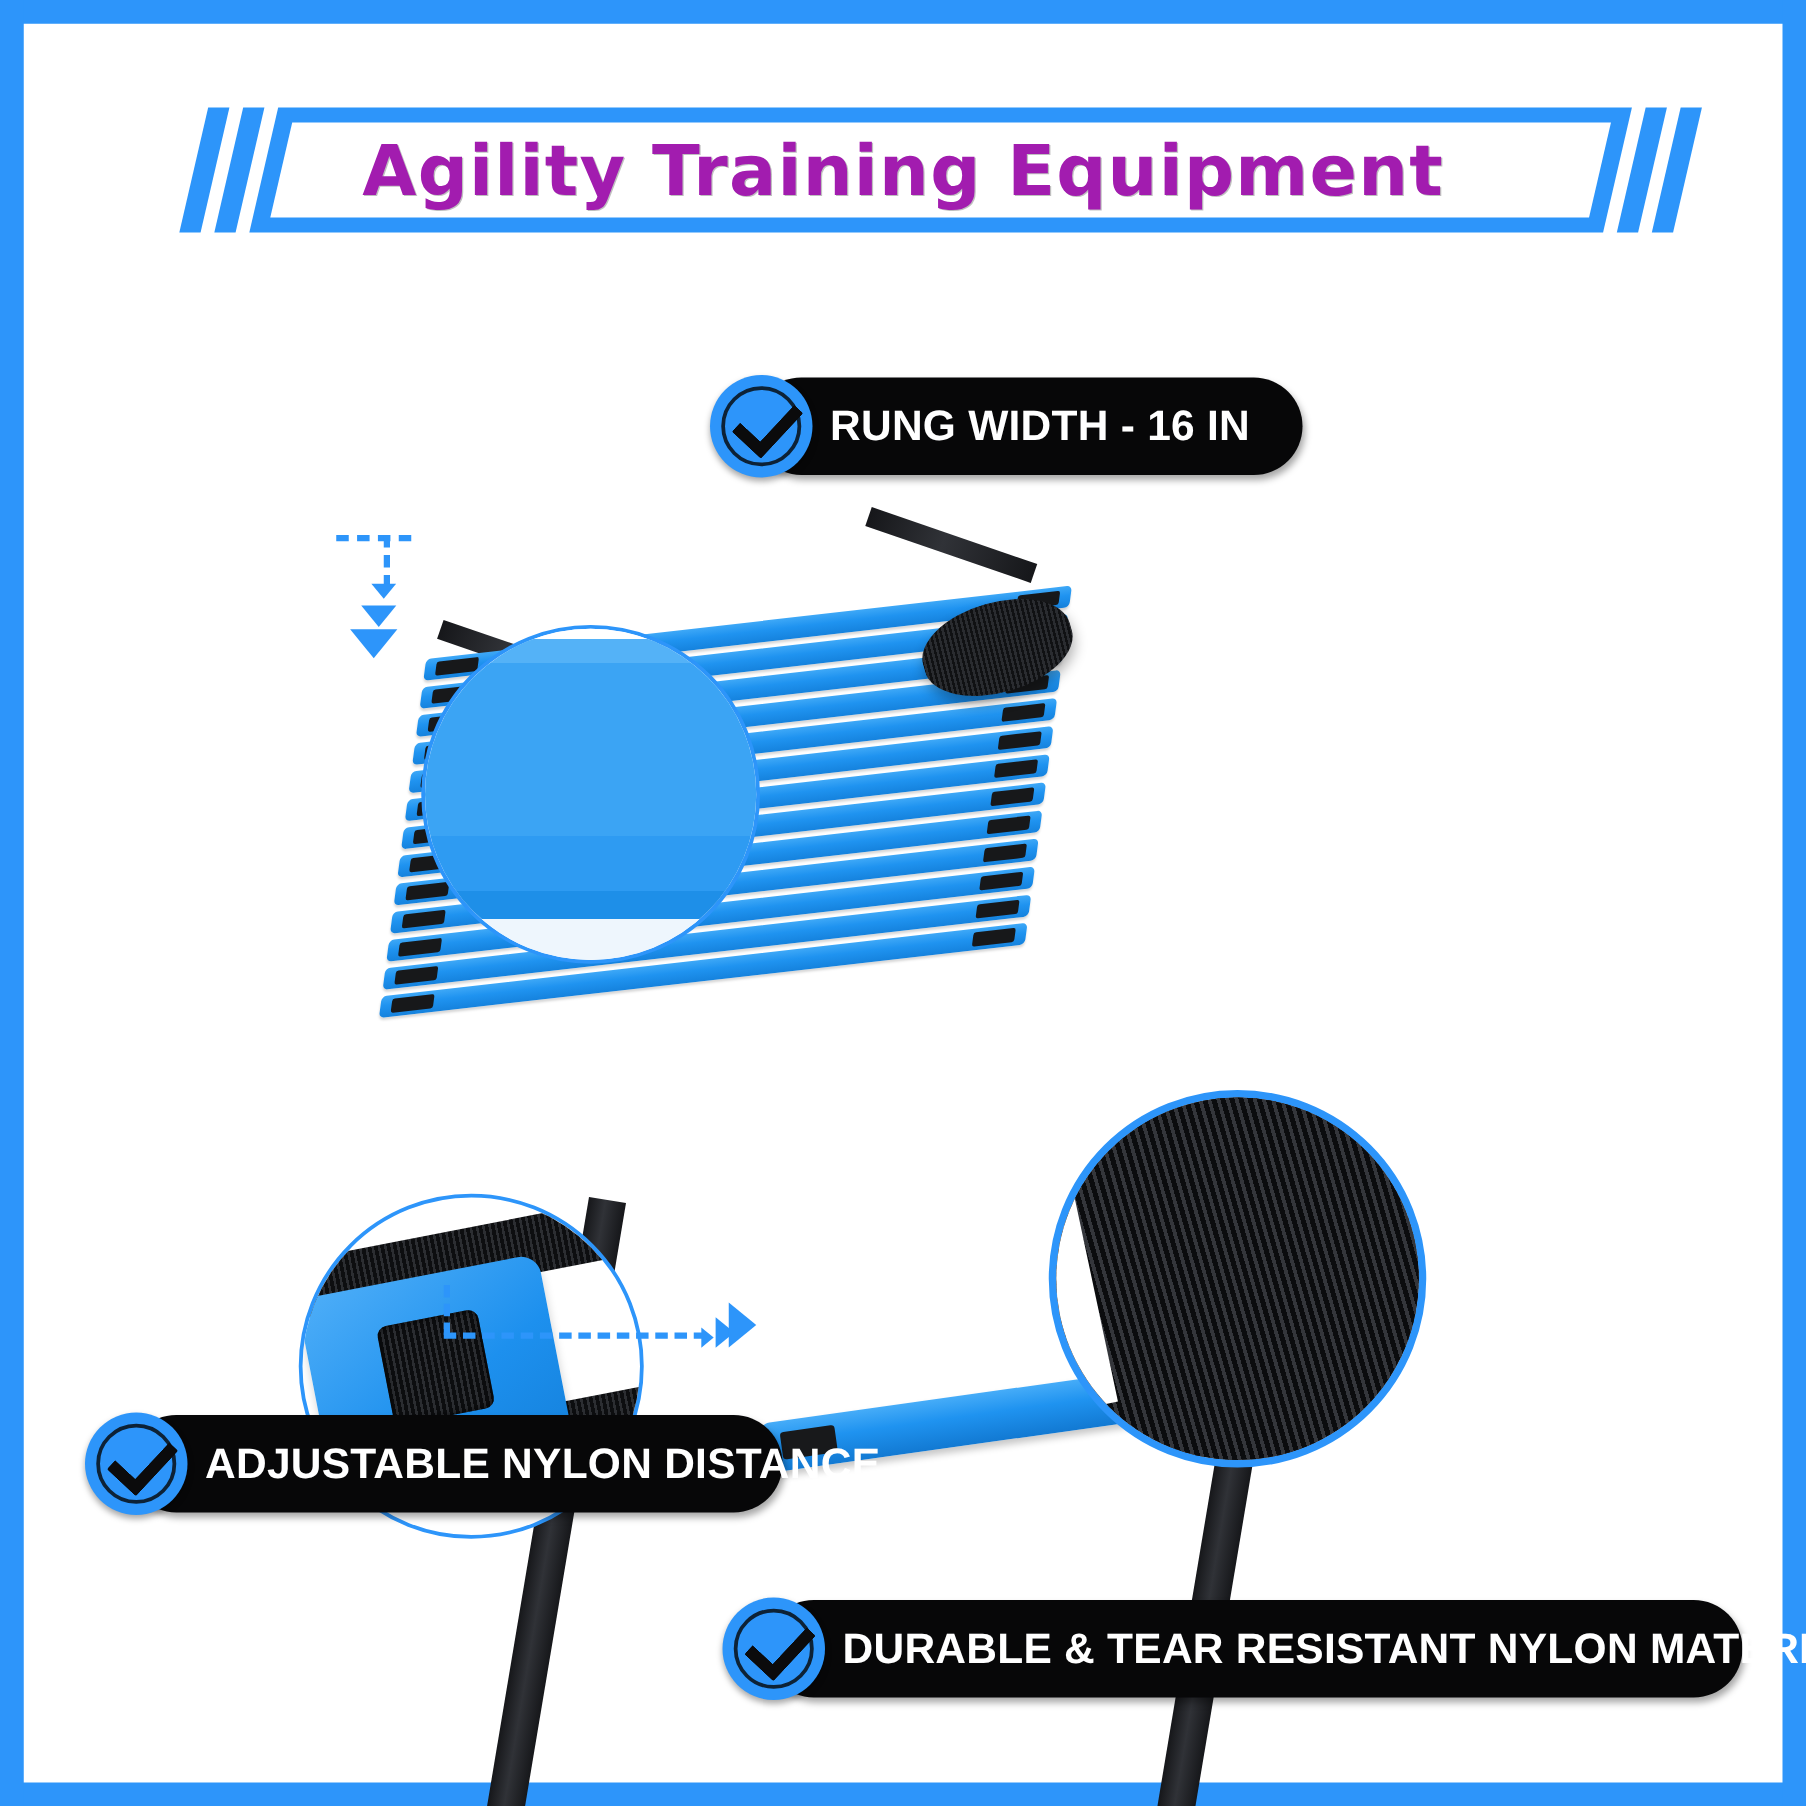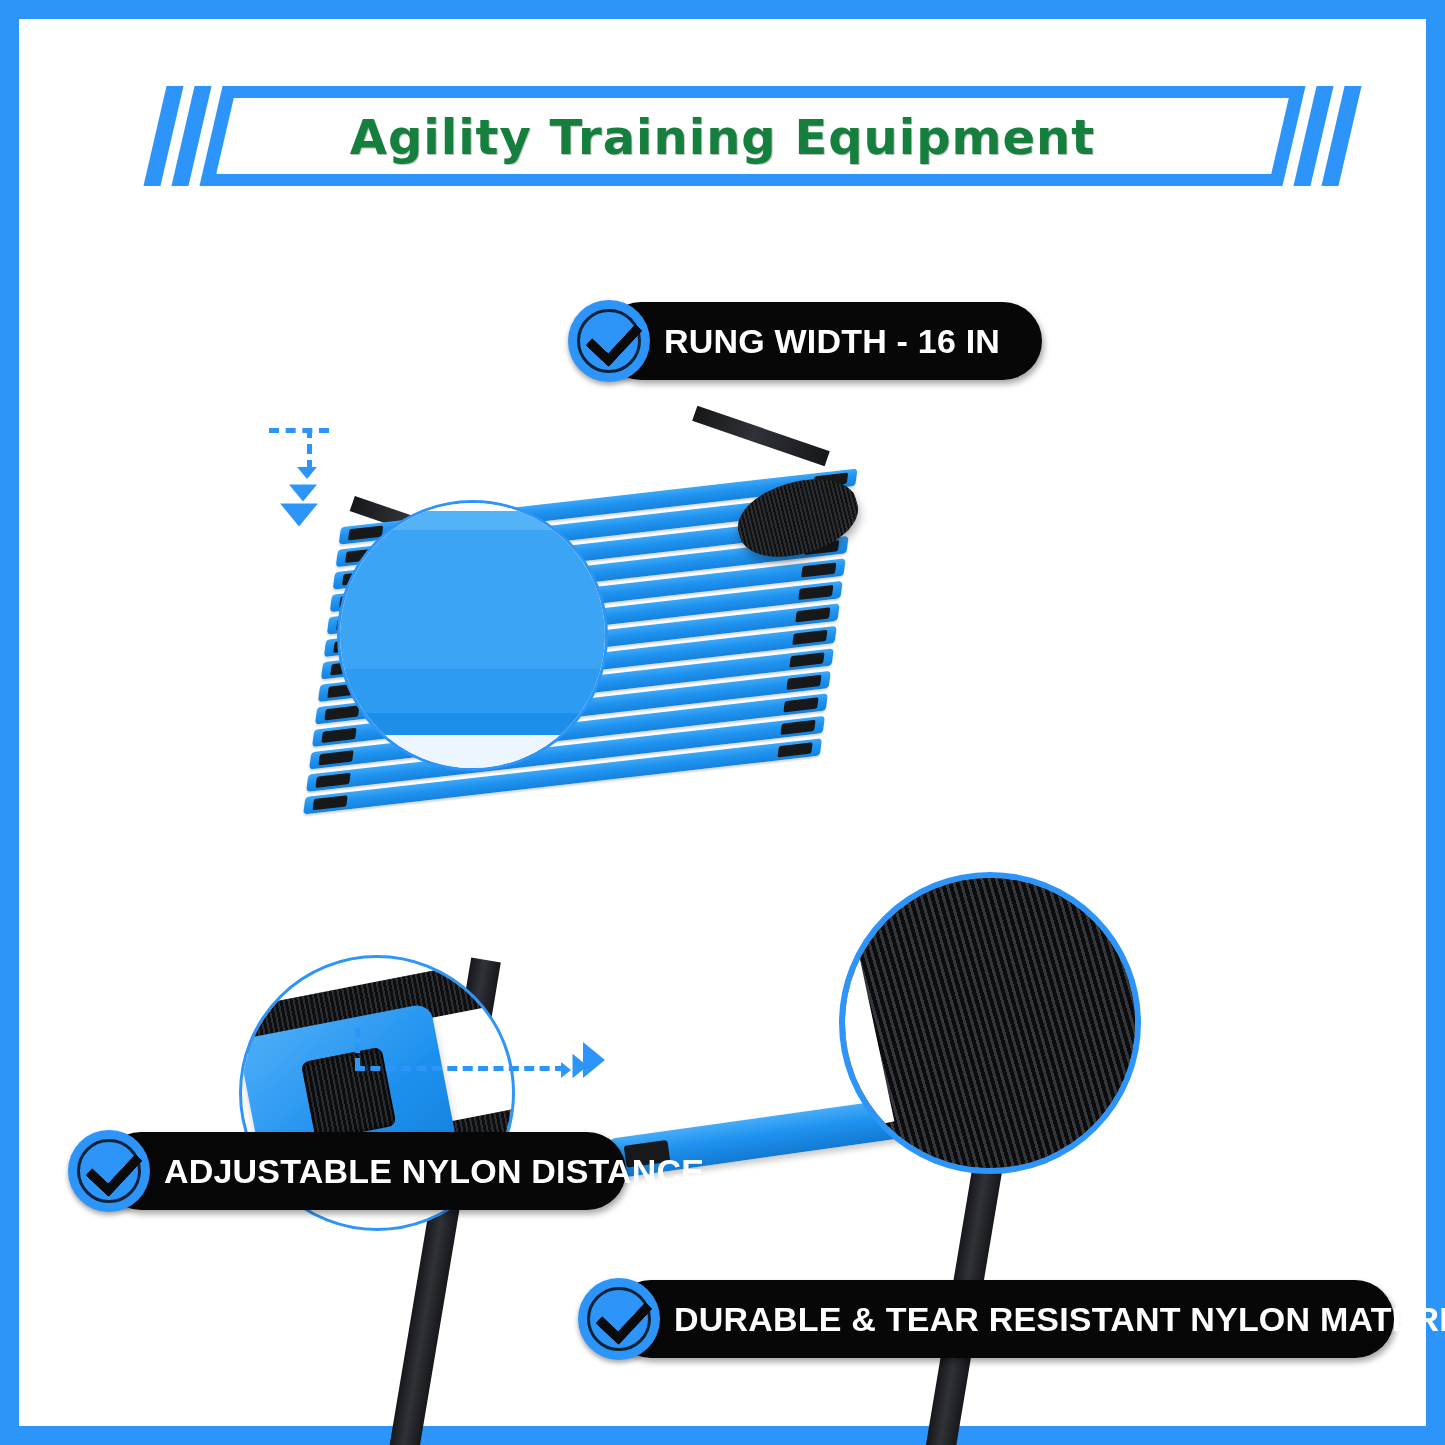--- a/index.html
+++ b/index.html
@@ -38,21 +38,21 @@
   .title-frame-inner{
     position:absolute;left:14px;top:12px;right:14px;bottom:12px;
     background:#ffffff;
   }
   .s3{left:1305px;top:8px;width:17px;height:100px;}
   .s4{left:1333px;top:8px;width:17px;height:100px;}
   .title-text{
     position:absolute;left:0;top:78px;width:1445px;height:118px;
     display:flex;align-items:center;justify-content:center;
     font-family:"DejaVu Sans", sans-serif;
-    font-size:48px;font-weight:700;color:#15803d;
+    font-size:56px;font-weight:700;color:#a21caf;
     letter-spacing:1px;
     text-shadow:1px 1px 0 rgba(0,0,0,.25);
   }
 
   
   .stage{position:absolute;left:19px;top:200px;width:1407px;height:1226px;}
 
   
   .ladder-stack{
     position:absolute;left:300px;top:300px;width:540px;height:300px;

